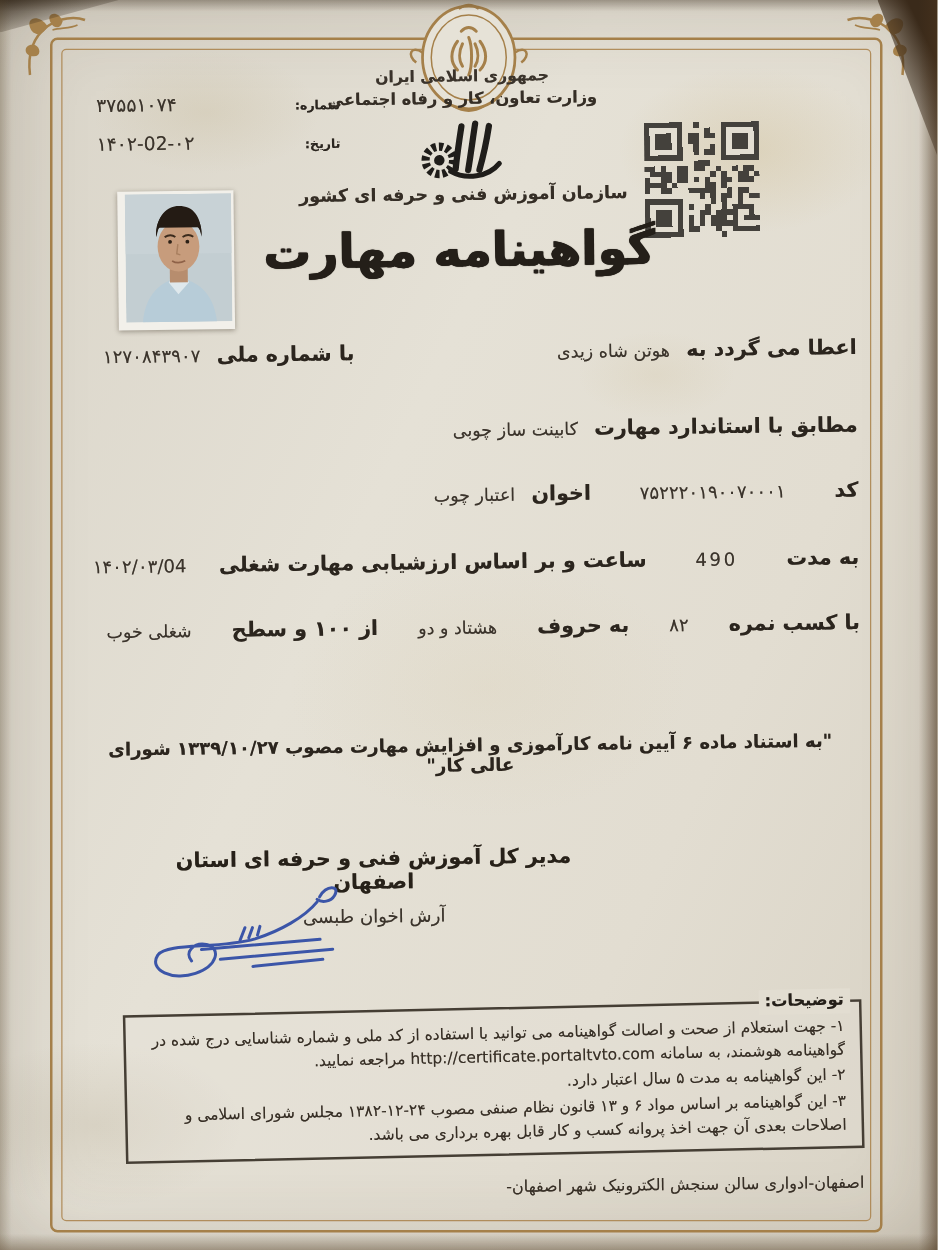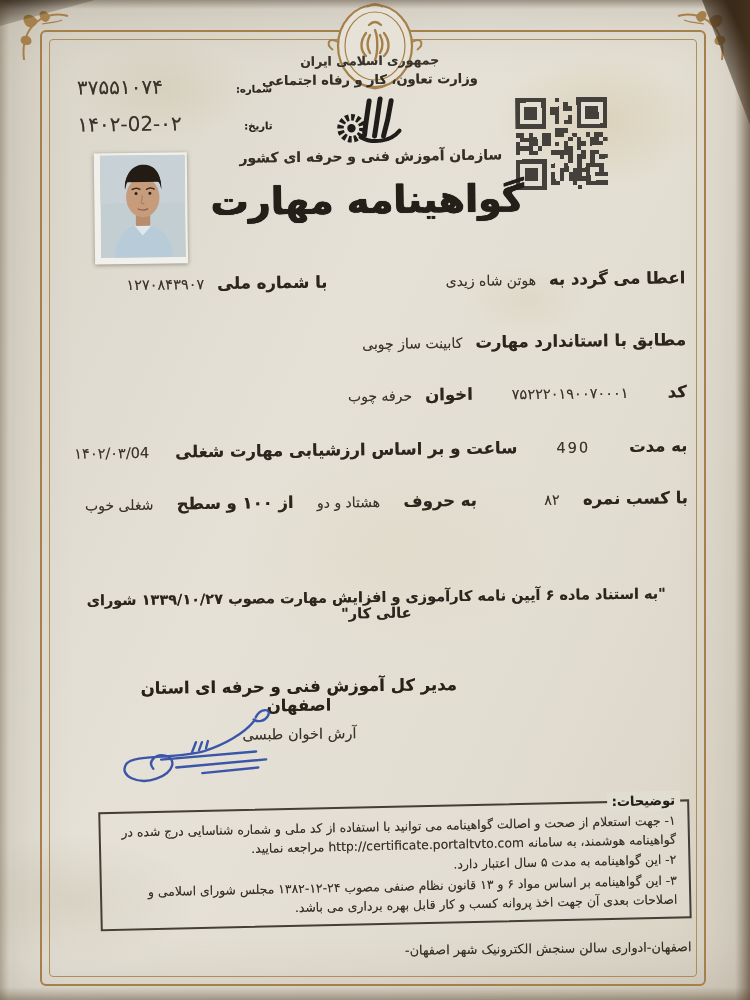--- a/index.html
+++ b/index.html
@@ -41,36 +41,36 @@
   .corner-orn{position:absolute;width:56px;height:56px;color:#a5804a;}
   .c-tl{left:16px;top:8px;}
   .c-tr{right:20px;top:8px;transform:scaleX(-1);}
   .medallion{position:absolute;left:50%;top:2px;transform:translateX(-50%);}
   
   .content{position:absolute;inset:0;direction:rtl;color:#322c25;
     transform:rotate(-0.7deg);text-shadow:0 0 .5px rgba(50,40,30,.5);}
   .meta{position:absolute;right:473px;left:82px;top:72px;}
   .meta-row{display:flex;justify-content:space-between;align-items:baseline;margin-bottom:13px;}
   .meta-label{font-weight:bold;font-size:10px;color:#2b2620;}
-  .meta-value{font-size:20px;letter-spacing:3px;color:#3a332b;text-align:center;}
+  .meta-value{font-size:15px;letter-spacing:3px;color:#3a332b;text-align:center;}
   .header{position:absolute;left:0;right:0;top:53px;text-align:center;}
   .hdr1{font-size:12.5px;font-weight:bold;color:#3a332b;}
   .hdr2{font-size:13px;font-weight:bold;margin-top:4px;color:#352e26;}
   .logo-wrap{width:72px;height:54px;margin:5px auto 0;}
   .hdr3{font-size:14px;font-weight:bold;margin-top:2px;color:#352e26;}
   .qr{position:absolute;left:520px;top:99px;width:92px;height:94px;}
   .idphoto{position:absolute;left:98px;top:150px;width:89px;height:107px;background:#f2f0ea;
     padding:2px;box-shadow:0 1px 4px rgba(40,30,15,.4);}
   .title{position:absolute;left:0;right:8px;top:178px;text-align:center;
     font-size:38px;font-weight:bold;color:#241f19;
     text-shadow:.5px 0 0 currentColor,-.5px 0 0 currentColor, 0 0 1px rgba(36,31,25,.6);}
   .line{position:absolute;right:62px;left:85px;display:flex;align-items:baseline;gap:13px;}
   .lbl{font-weight:bold;font-size:16.5px;color:#2b251e;white-space:nowrap;}
   .val{font-size:14px;color:#3b342c;white-space:nowrap;}
-  .num{letter-spacing:2px;font-size:14.5px;margin-left:44px;}
+  .num{letter-spacing:2px;font-size:14.5px;}
   .sp{flex:1;}
   .gL{margin-left:26px;}
   .l1{top:272px;} .l2{top:334px;} .l3{top:386px;} .l4{top:440px;} .l5{top:492px;justify-content:space-between;gap:0;}
   .quote{position:absolute;right:66px;left:66px;top:589px;text-align:center;
     font-weight:bold;font-size:14.5px;color:#2b251e;}
   .sig{position:absolute;right:262px;left:105px;top:676px;text-align:center;}
   .sig-role{font-weight:bold;font-size:16.5px;color:#272119;}
   .sig-name{font-size:14.5px;margin-top:11px;color:#3b342c;}
   .sig-svg{position:absolute;left:-4px;top:24px;width:196px;height:88px;}
   .notes{position:absolute;right:64px;left:95px;top:806px;border:2px solid #453e34;
@@ -327,21 +327,21 @@
 
     <div class="line l2">
       <span class="lbl">مطابق با استاندارد مهارت</span>
       <span class="val">کابینت ساز چوبی</span>
     </div>
 
     <div class="line l3">
       <span class="lbl gL">کد</span>
       <span class="val num gL">۷۵۲۲۲۰۱۹۰۰۷۰۰۰۱</span>
       <span class="lbl">اخوان</span>
-      <span class="val">حرفه چوب</span>
+      <span class="val">اعتبار چوب</span>
     </div>
 
     <div class="line l4">
       <span class="lbl gL">به مدت</span>
       <span class="val num gL">490</span>
       <span class="lbl">ساعت و بر اساس ارزشیابی مهارت شغلی</span>
       <span class="sp"></span>
       <span class="val num">۱۴۰۲/۰۳/04</span>
     </div>
 

